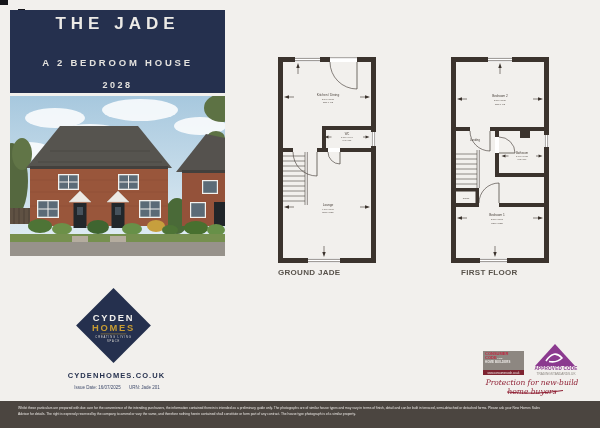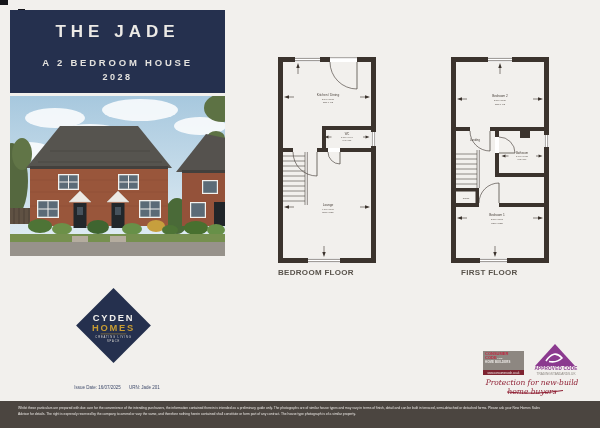--- a/index.html
+++ b/index.html
@@ -4,21 +4,21 @@
 <style>
   html,body{margin:0;padding:0;}
   .page{position:relative;width:600px;height:428px;background:#f2f0ed;overflow:hidden;
         font-family:"Liberation Sans",sans-serif;}
   
   .crop-a{position:absolute;left:0;top:0;width:8px;height:5px;background:#15151a;}
   .crop-b{position:absolute;left:18px;top:9px;width:7px;height:6px;background:#15151a;}
 
   
   .title-panel{position:absolute;left:10px;top:10px;width:215px;height:83px;background:#25304e;
-     display:flex;flex-direction:column;align-items:center;justify-content:center;gap:4px;}
+     display:flex;flex-direction:column;align-items:center;justify-content:center;gap:12px;}
   .title-main{color:#eceae6;font-size:17px;font-weight:600;letter-spacing:5px;white-space:nowrap;}
   .title-sub{color:#e4e2de;font-size:9.5px;font-weight:600;letter-spacing:2.8px;white-space:nowrap;margin-top:11px;}
   .title-year{color:#e4e2de;font-size:9px;font-weight:600;letter-spacing:2.5px;}
 
   .photo{position:absolute;left:10px;top:96px;width:215px;height:160px;}
 
   .logo{position:absolute;left:76px;top:288px;width:75px;height:75px;}
 
   .website{position:absolute;left:26px;top:371px;width:181px;text-align:center;
      color:#27324f;font-size:7.5px;font-weight:bold;letter-spacing:1.1px;}
@@ -157,20 +157,21 @@
 
   <svg class="logo" viewBox="0 0 76 76">
     <rect x="11.2" y="11.2" width="53.6" height="53.6" transform="rotate(45 38 38)" fill="#25304e"></rect>
     <text x="38" y="33.5" text-anchor="middle" font-size="9.5" font-weight="bold" letter-spacing="1.8" fill="#f2f0ec">CYDEN</text>
     <text x="38" y="43.5" text-anchor="middle" font-size="9.5" font-weight="bold" letter-spacing="1.8" fill="#c69b33">HOMES</text>
     <path d="M25,46.5H51" stroke="#c69b33" stroke-width=".5"></path>
     <text x="38" y="50.8" text-anchor="middle" font-size="2.7" letter-spacing=".9" fill="#d9d6d0">CREATING LIVING</text>
     <text x="38" y="54.6" text-anchor="middle" font-size="2.7" letter-spacing=".9" fill="#d9d6d0">SPACE</text>
   </svg>
 
+  <div class="website">CYDENHOMES.CO.UK</div>
   <div class="issue">
     <span>Issue Date: 16/07/2025</span>
     <span>URN: Jade 201</span>
   </div>
 
   <svg class="plan plan-ground" viewBox="0 0 98 206">
     <path fill="#3b332d" fill-rule="evenodd" d="M0,0H98V206H0Z M5,5H93V201H5Z"></path>
 
     <g>
       <rect x="17" y="0" width="25" height="5" fill="#fff"></rect>
@@ -220,21 +221,21 @@
     <text x="50" y="38.5" text-anchor="middle" class="rname">Kitchen / Dining</text>
     <text x="50" y="42.8" text-anchor="middle" class="rdim">3.84 x 2.87</text>
     <text x="50" y="46" text-anchor="middle" class="rdim">12'7 x 9'5</text>
     <text x="69" y="78" text-anchor="middle" class="rsmall">WC</text>
     <text x="69" y="81.4" text-anchor="middle" class="rdim">1.86 x 0.94</text>
     <text x="69" y="84.4" text-anchor="middle" class="rdim">6'1 x 3'1</text>
     <text x="50" y="148.5" text-anchor="middle" class="rname">Lounge</text>
     <text x="50" y="153" text-anchor="middle" class="rdim">4.70 x 3.84</text>
     <text x="50" y="156.2" text-anchor="middle" class="rdim">15'5 x 12'7</text>
   </svg>
-  <div class="floor-label fl-g">BEDROOM FLOOR</div>
+  <div class="floor-label fl-g">GROUND JADE</div>
 
   <svg class="plan plan-first" viewBox="0 0 98 206">
     <path fill="#3b332d" fill-rule="evenodd" d="M0,0H98V206H0Z M5,5H93V201H5Z"></path>
 
     <g>
       <rect x="37" y="0" width="24" height="5" fill="#fff"></rect>
       <path d="M37,1.3H61 M37,3.7H61" stroke="#3b332d" stroke-width=".6"></path>
     </g>
 
     <g>

